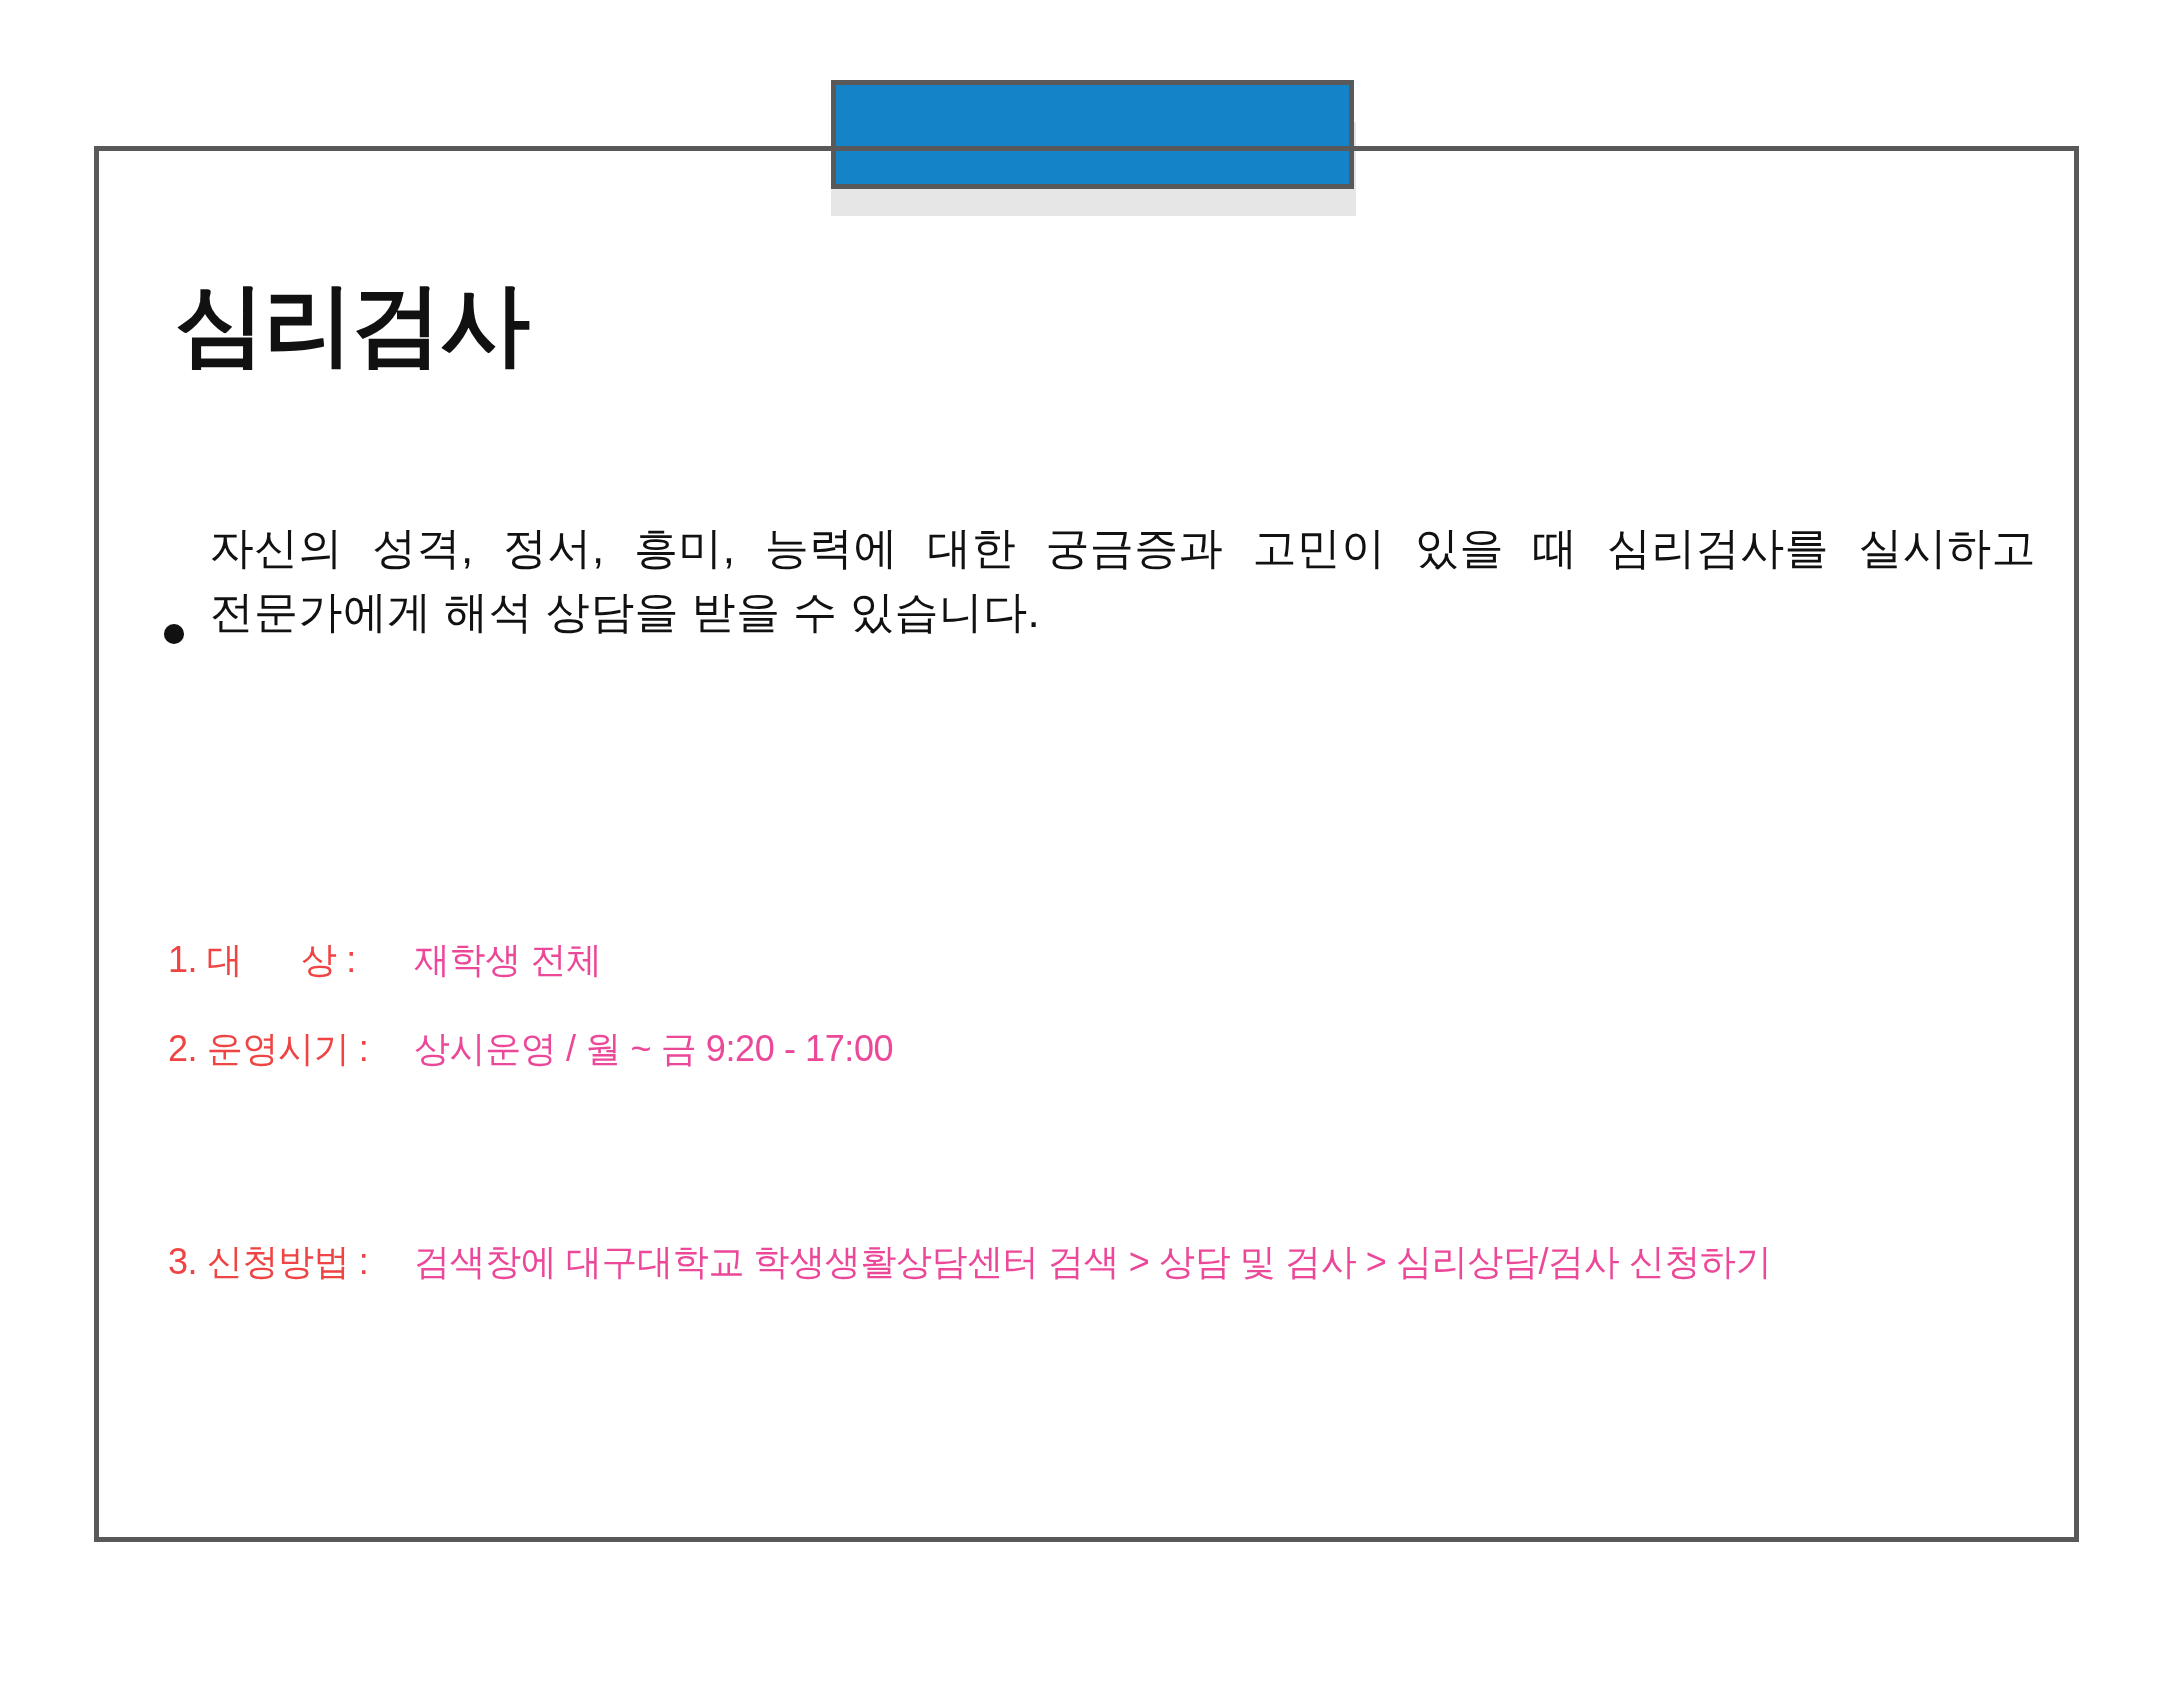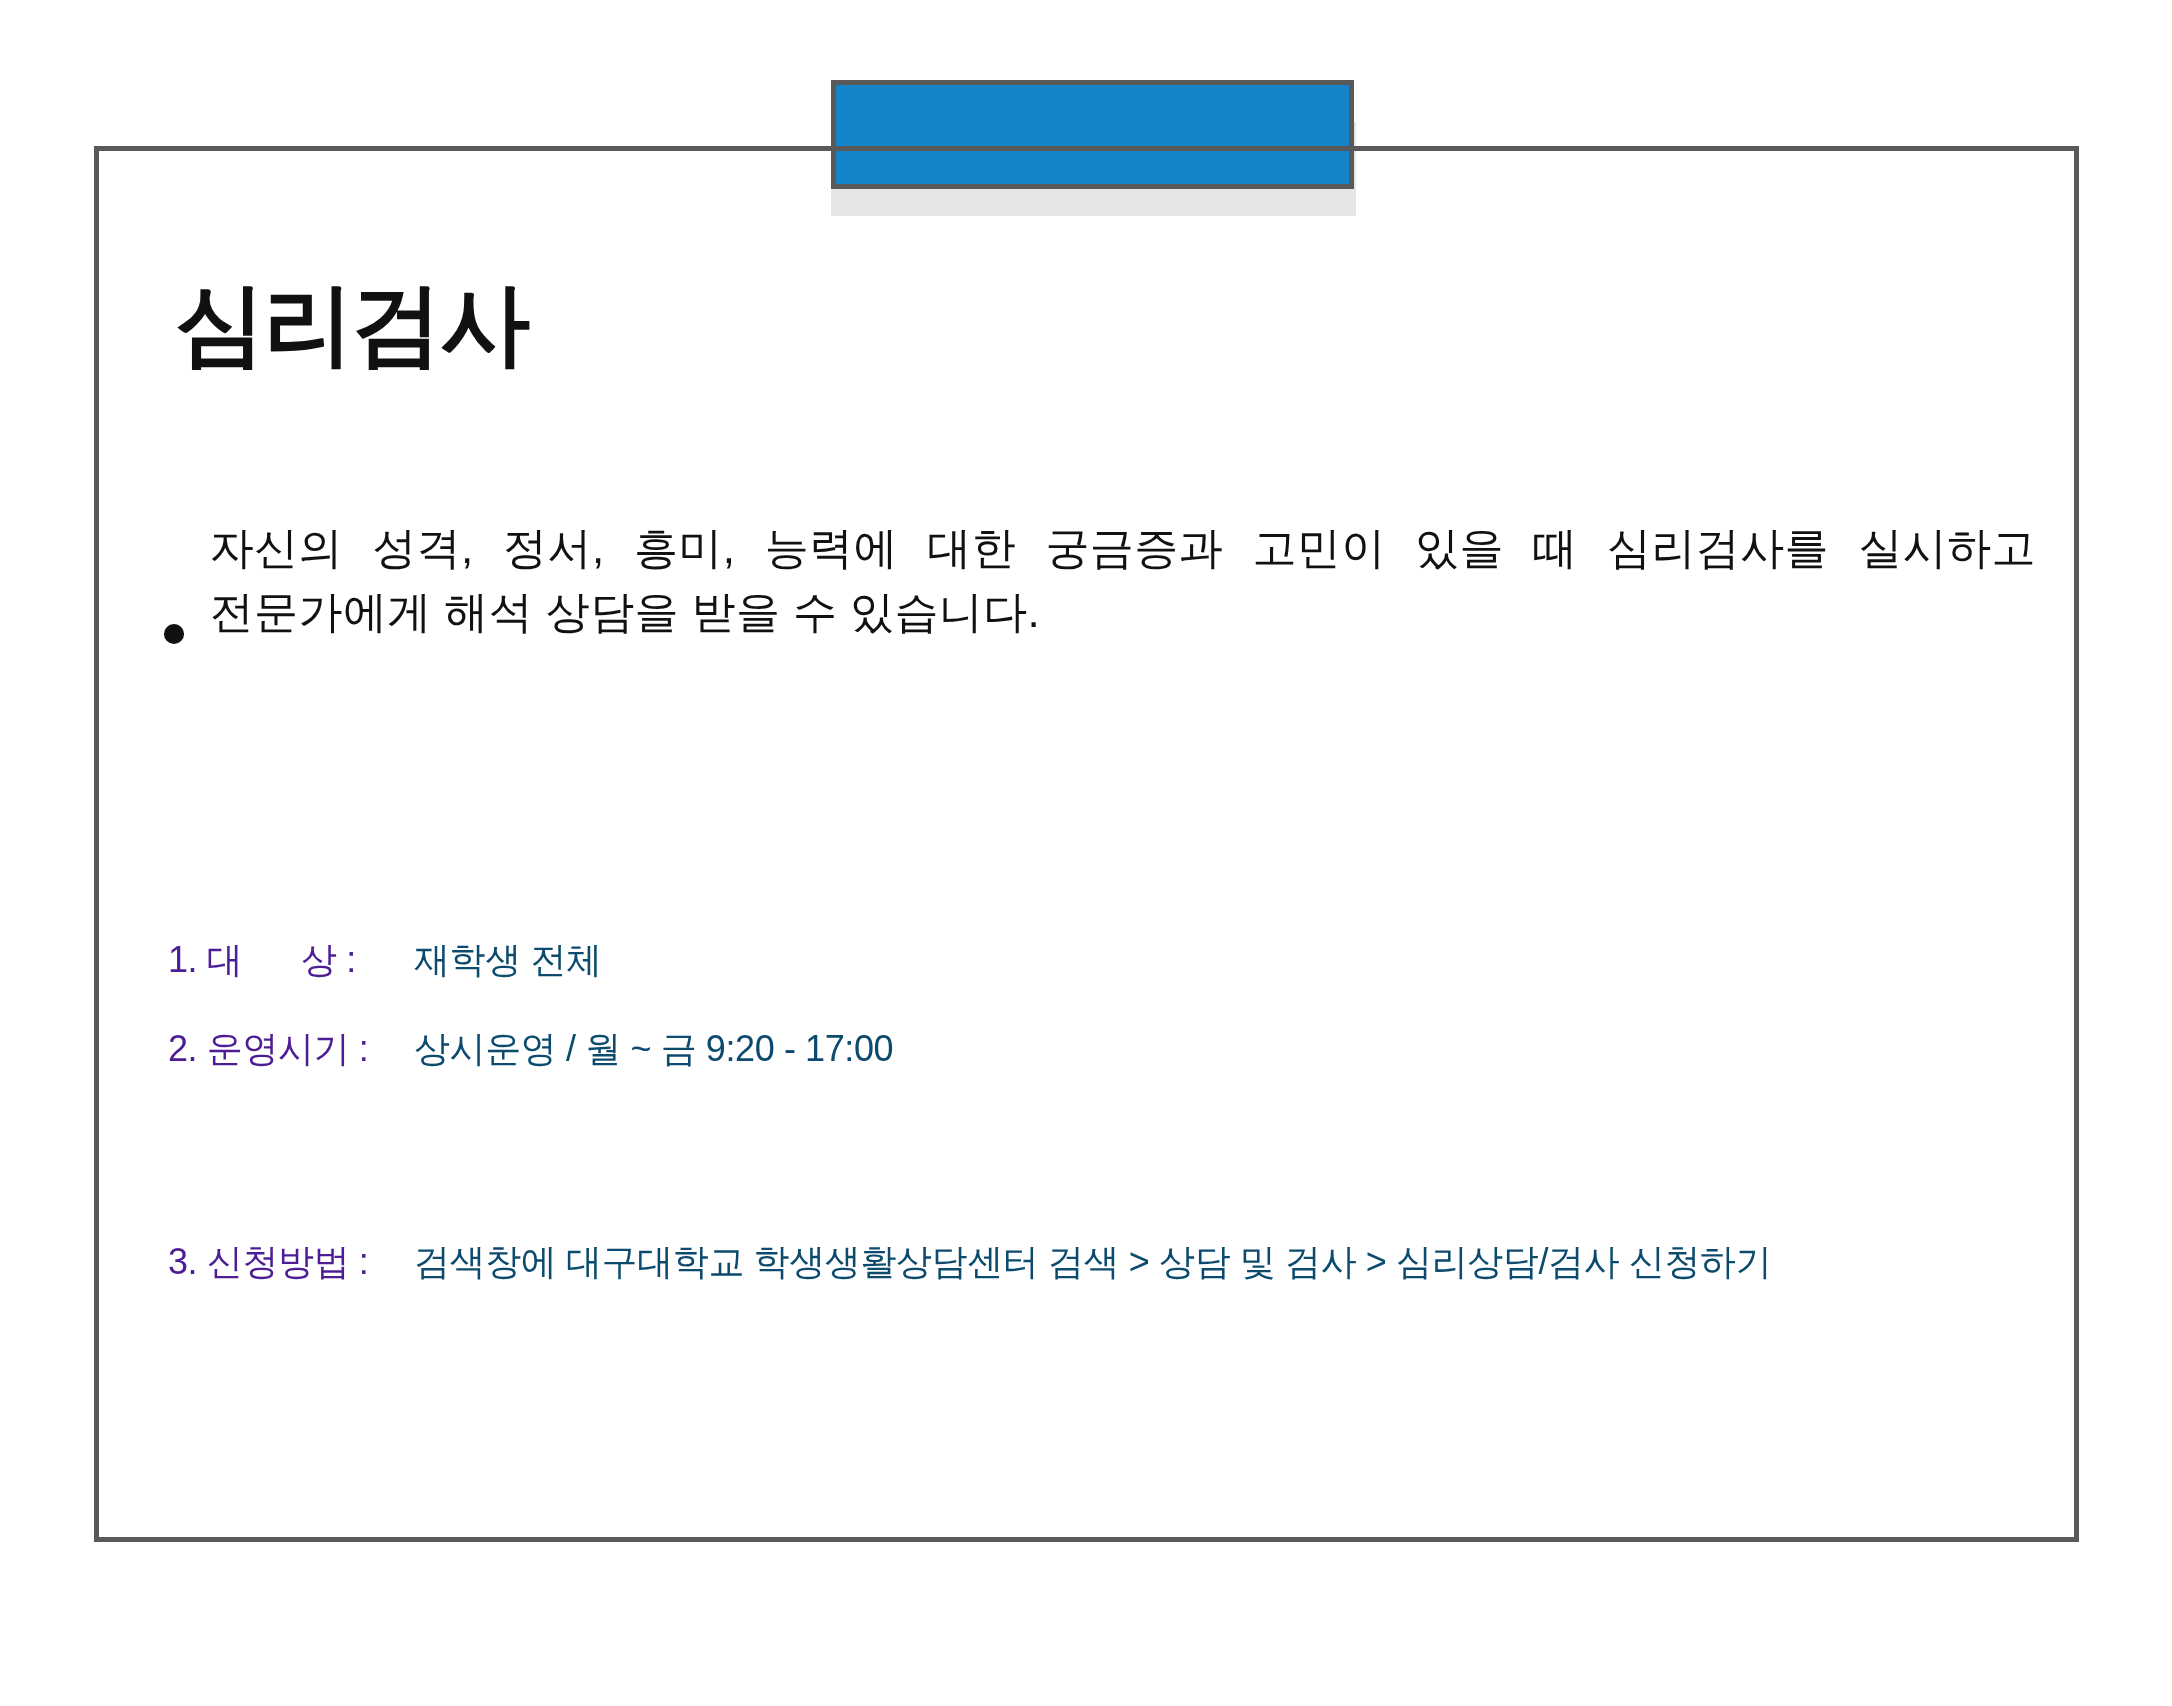--- a/index.html
+++ b/index.html
@@ -101,31 +101,31 @@
 
   
   .info-row {
     position: absolute;
     display: flex;
     align-items: baseline;
     white-space: nowrap;
   }
   .info-label {
     font-size: 36px;
-    color: #4c1d95;
+    color: #ef4444;
     width: 246px;
     flex: 0 0 auto;
     letter-spacing: -0.4px;
   }
   .info-label .sp {
     display: inline-block;
   }
   .info-value {
     font-size: 36px;
-    color: #0c4a6e;
+    color: #ec4899;
     letter-spacing: -0.4px;
   }
   .info-note {
     font-size: 31px;
     color: #ff3b18;
     letter-spacing: -0.4px;
     margin-left: 9.9px;
   }
 
   #row-1 { left: 168px; top: 936px; }

